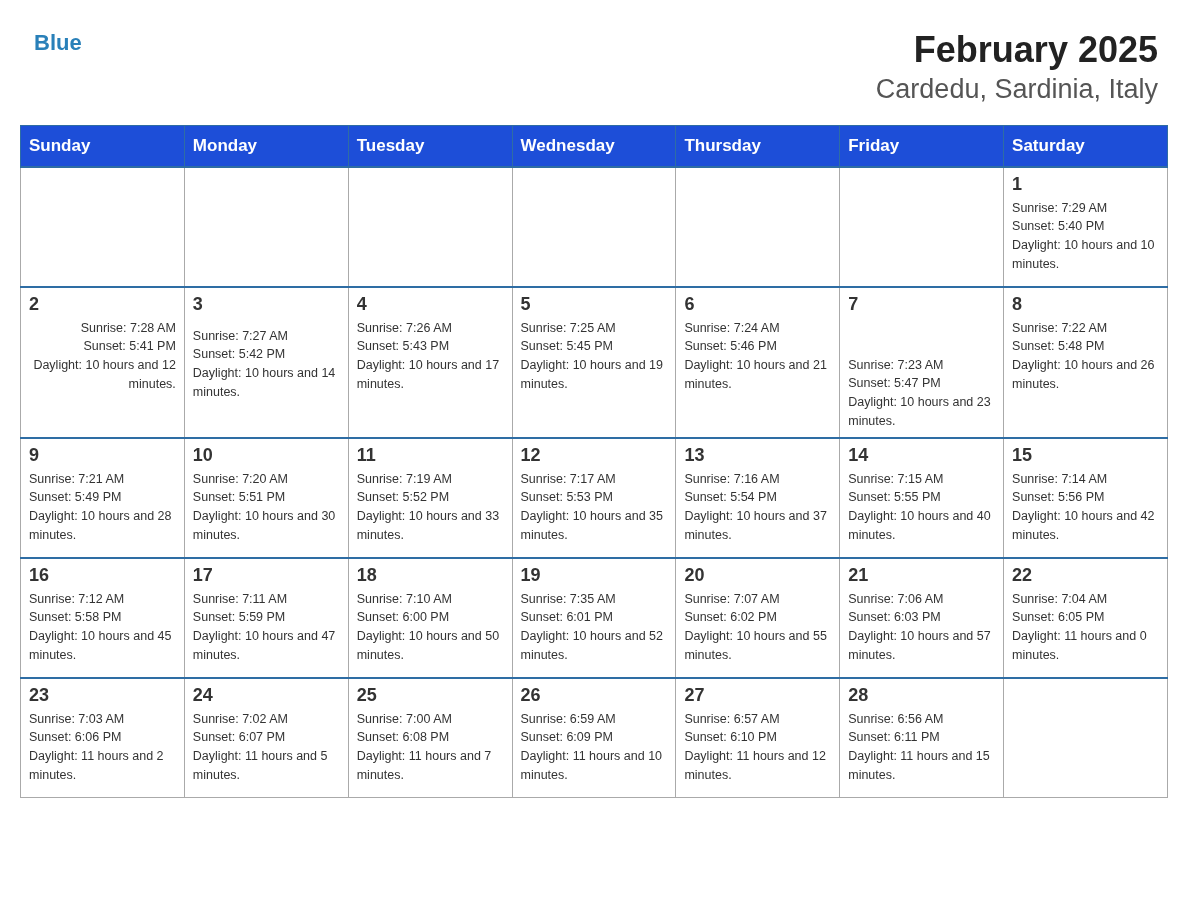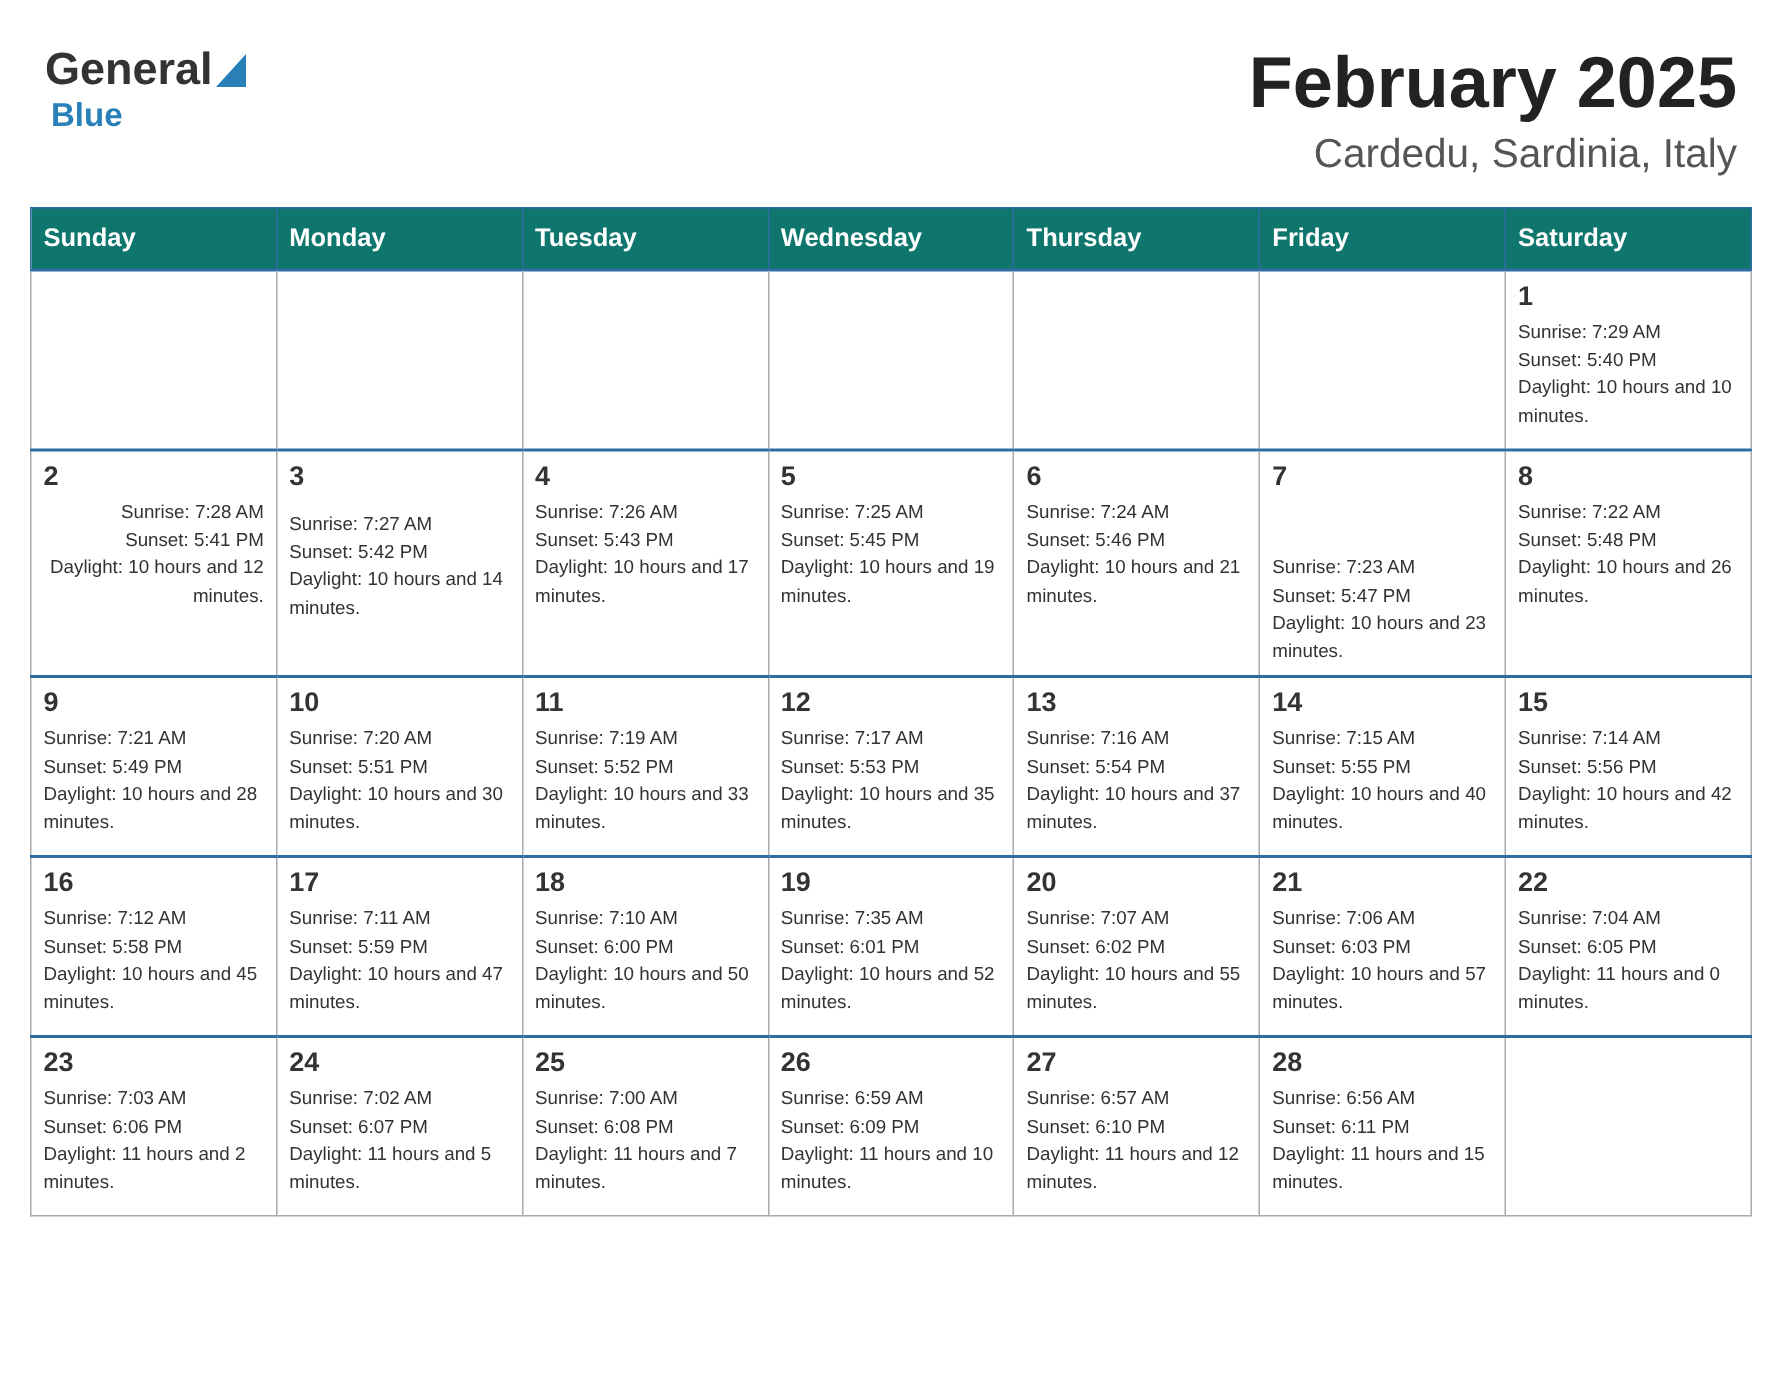--- a/index.html
+++ b/index.html
@@ -23,38 +23,38 @@
       align-items: flex-start;
     }
     .logo-line1 {
       display: flex;
       align-items: center;
     }
     .title-block {
       text-align: right;
     }
     .title-block h1 {
-      font-size: 48px;
+      font-size: 36px;
       font-weight: bold;
       color: #222;
       line-height: 1.1;
     }
     .title-block h2 {
       font-size: 27px;
       font-weight: normal;
       color: #555;
       margin-top: 4px;
     }
     .calendar {
       width: 100%;
       border-collapse: collapse;
       border: 1px solid #ccc;
     }
     .calendar th {
-      background-color: #0f766e;
+      background-color: #1d4ed8;
       color: #fff;
       font-size: 17px;
       font-weight: bold;
       padding: 10px 8px;
       text-align: left;
       border: 1px solid #2e6da4;
     }
     .calendar td {
       vertical-align: top;
       border: 1px solid #aaa;
@@ -80,28 +80,20 @@
     }
     .empty-cell {
       background: #f9f9f9;
     }
   </style>
 </head>
 <body>
 
 <div class="header">
   <div class="logo">
-    <div class="logo-line1">
-      <span style="font-size:30px;font-weight:bold;color:#333;">General</span>
-      <span style="display:inline-block;margin-left:2px;margin-top:4px;">
-        <svg width="20" height="22" viewBox="0 0 20 22">
-            <polygon points="0,22 20,22 20,0" fill="#2980b9"></polygon>
-          </svg>
-      </span>
-    </div>
     <div>
       <span style="font-size:22px;font-weight:bold;color:#2980b9;margin-left:4px;">Blue</span>
     </div>
   </div>
   <div class="title-block">
     <h1>February 2025</h1>
     <h2>Cardedu, Sardinia, Italy</h2>
   </div>
 </div>
 

